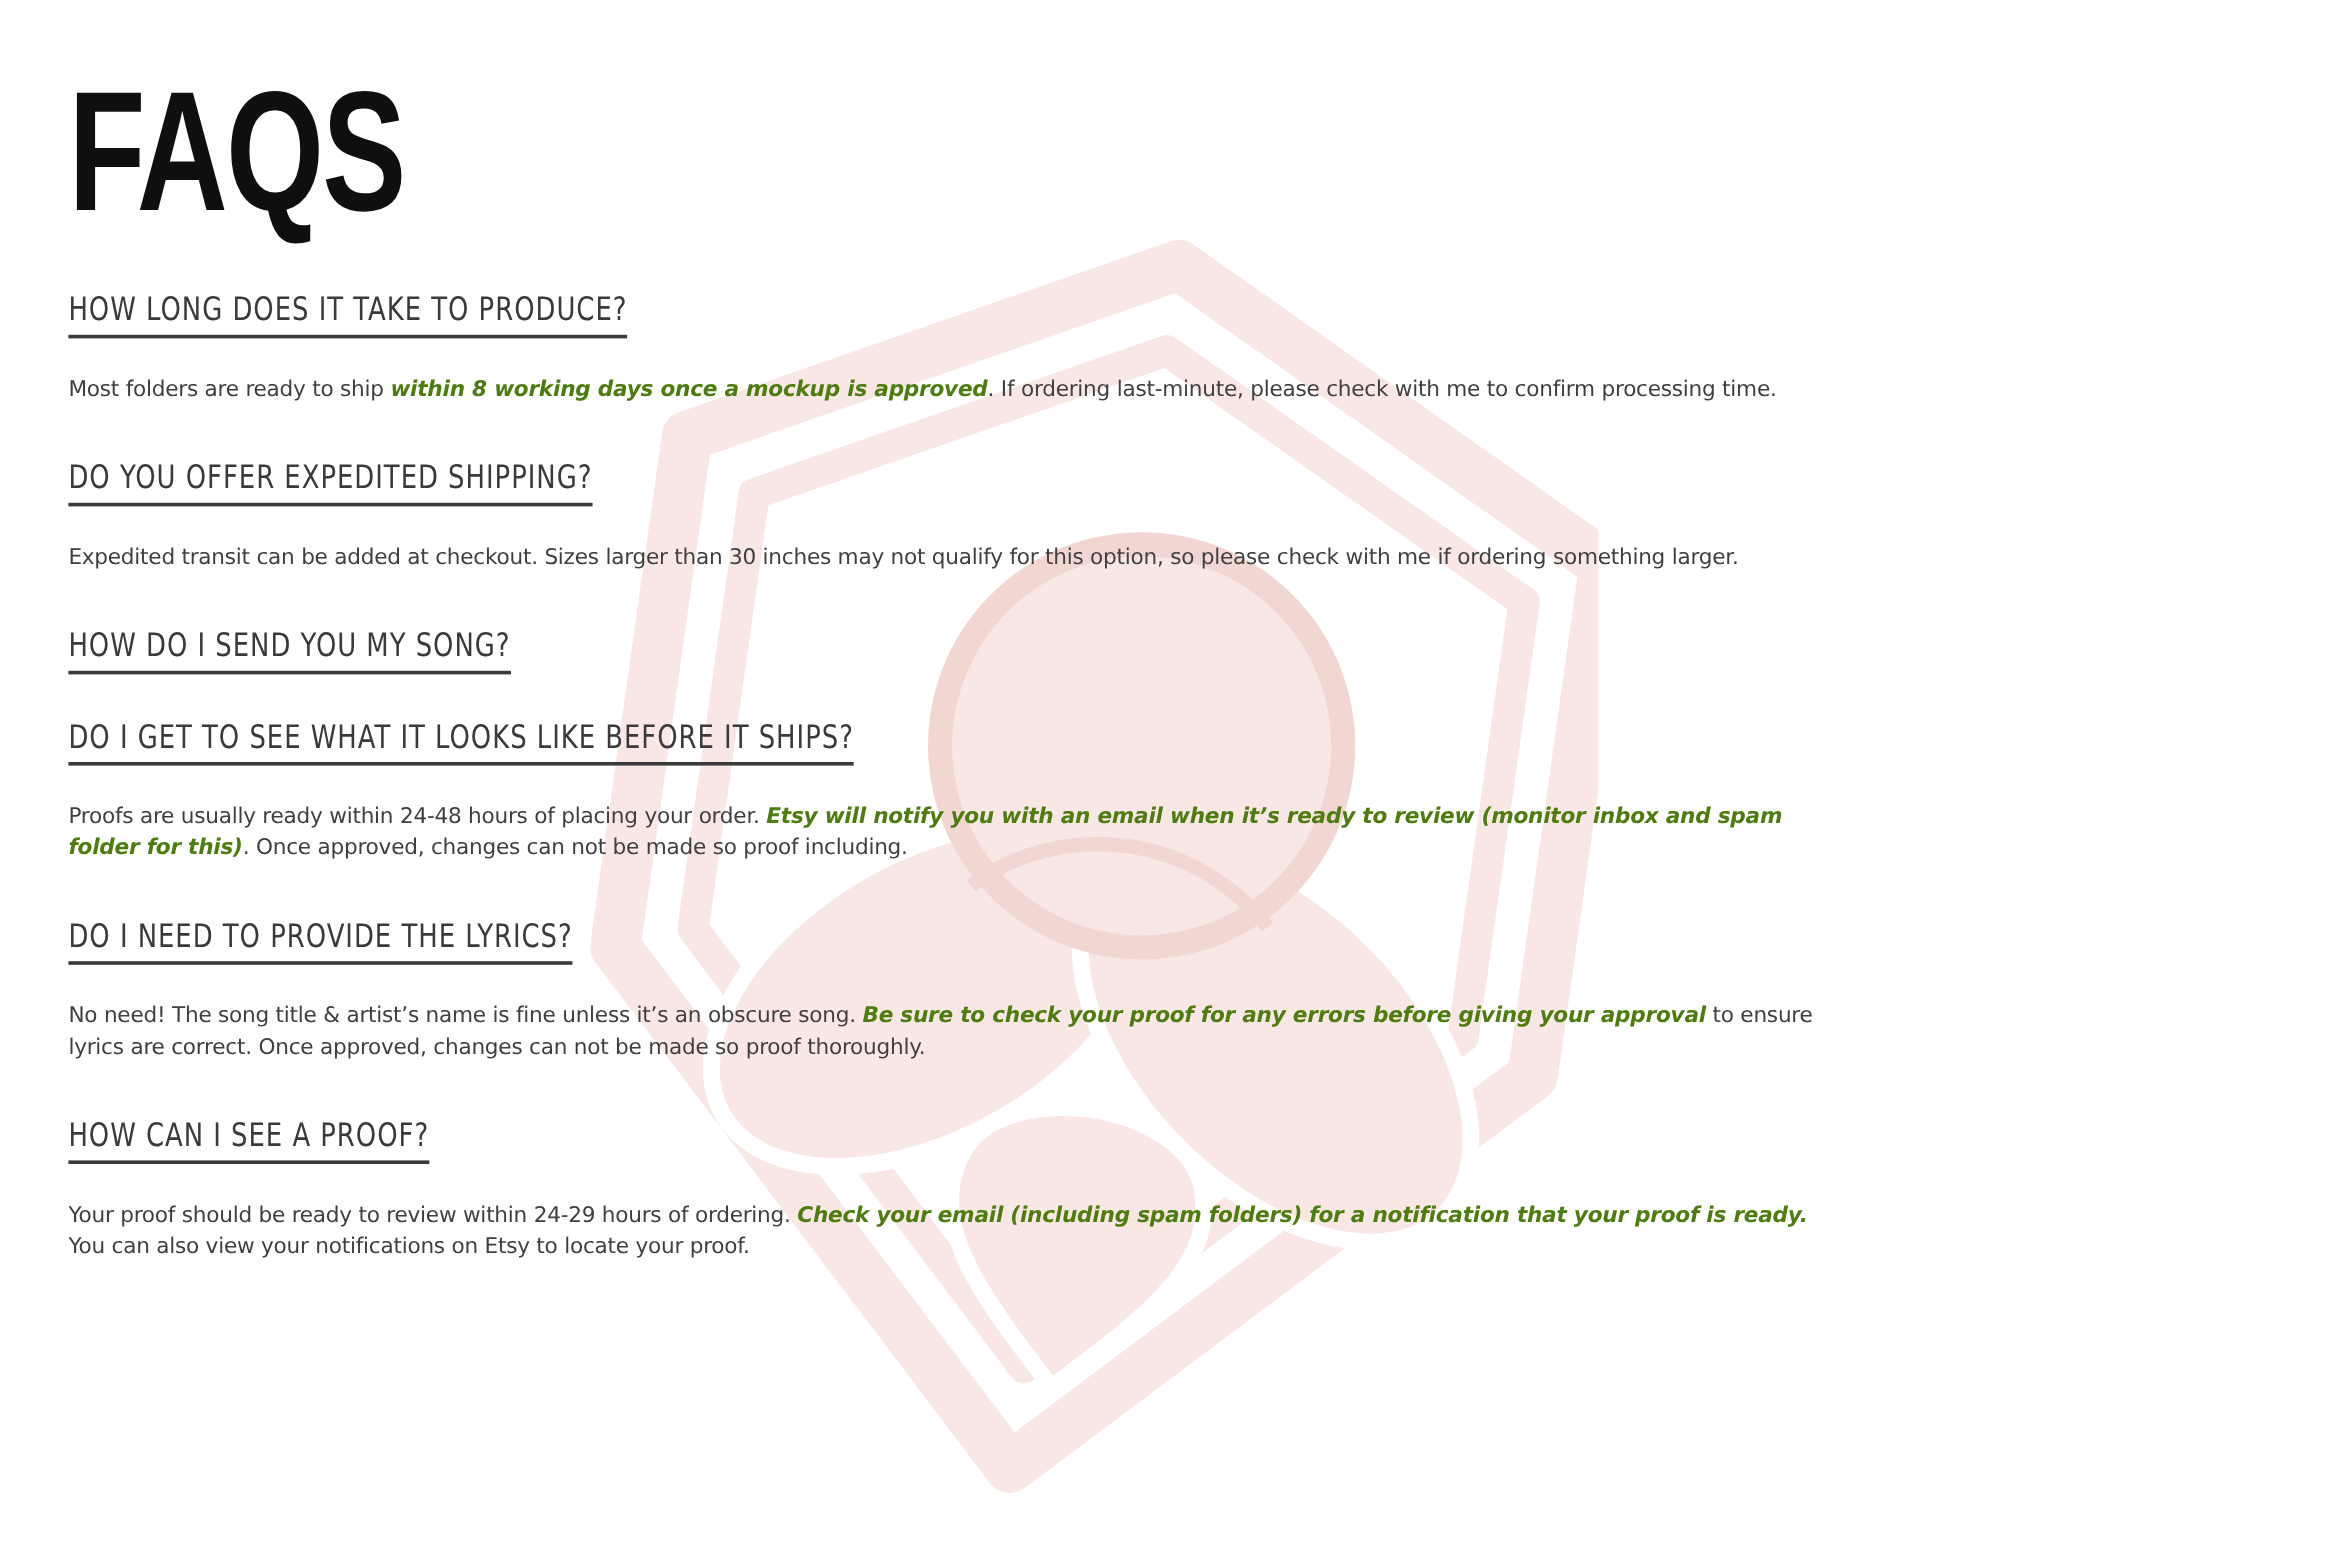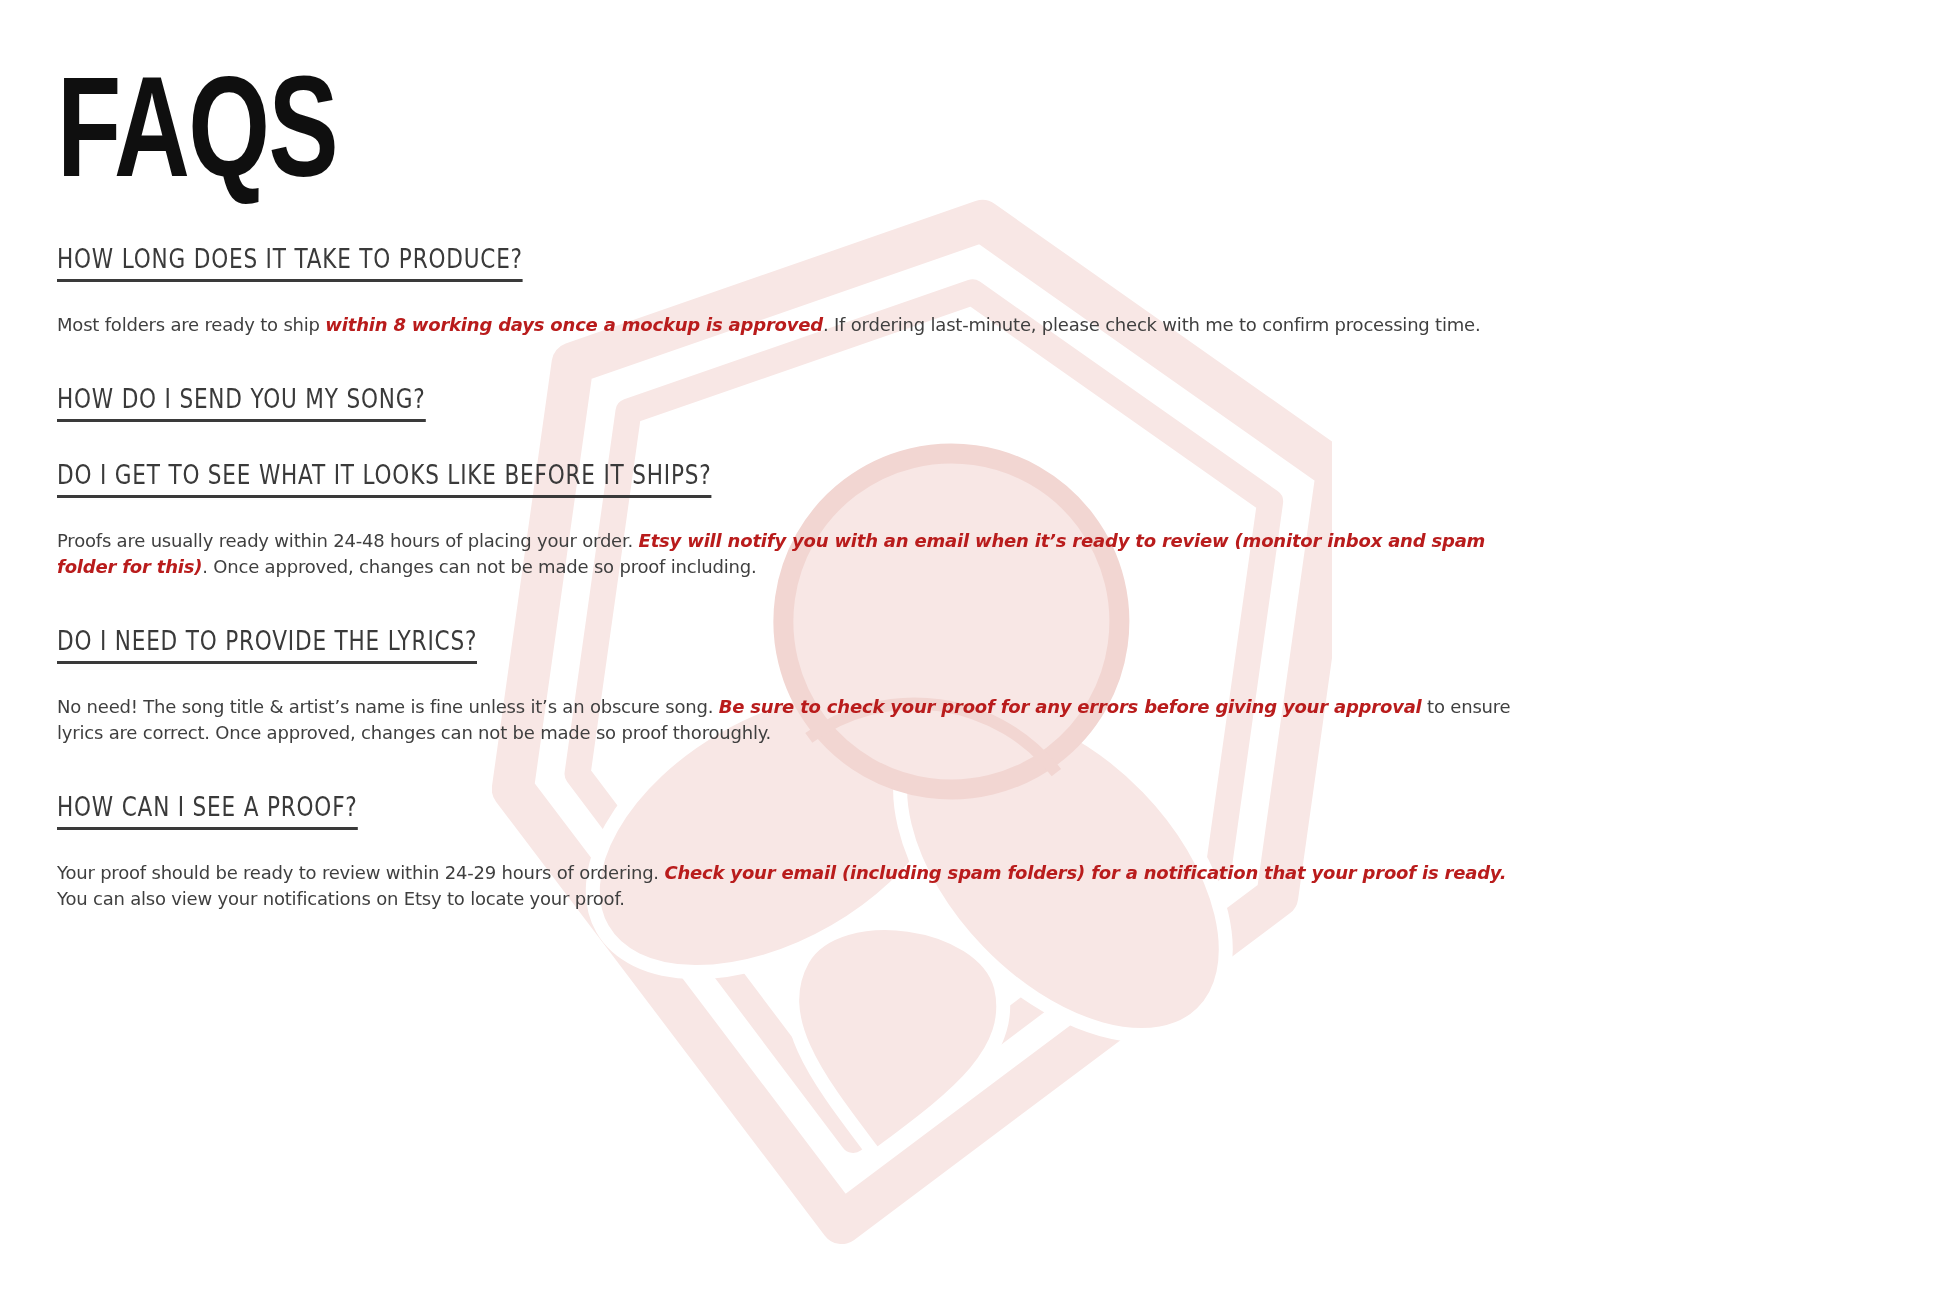--- a/index.html
+++ b/index.html
@@ -53,21 +53,21 @@
     margin:38px 0 0 0;
     font-size:18px;
     line-height:26px;
     color:#3f3f3f;
     letter-spacing:-0.2px;
     max-width:1465px;
   }
   .faq-answer .em-run{
     font-weight:700;
     font-style:italic;
-    color:#b91c1c;
+    color:#4d7c0f;
   }
 </style>
 </head>
 <body>
 
 <div class="page">
 
   <svg class="watermark" viewBox="0 0 840 1060" aria-hidden="true">
     <g transform="rotate(8 420 530)">
       <path d="M420 24 L806 222 L806 652 L420 1036 L34 652 L34 222 Z" fill="none" stroke="#f8e7e5" stroke-width="42" stroke-linejoin="round"></path>
@@ -83,20 +83,24 @@
   </svg>
 
   <div class="content">
     <h1 class="title">FAQS</h1>
     <main class="faq-list">
         <section>
           <h2 class="faq-question"><span class="q-text">HOW LONG DOES IT TAKE TO PRODUCE?</span></h2>
           <p class="faq-answer"><span>Most folders are ready to ship </span><strong class="em-run">within 8 working days once a mockup is approved</strong><span>. If ordering last-minute, please check with me to confirm processing time.</span></p>
         </section>
         <section>
+          <h2 class="faq-question"><span class="q-text">DO YOU OFFER EXPEDITED SHIPPING?</span></h2>
+          <p class="faq-answer"><span>Expedited transit can be added at checkout. Sizes larger than 30 inches may not qualify for this option, so please check with me if ordering something larger.</span></p>
+        </section>
+        <section>
           <h2 class="faq-question"><span class="q-text">HOW DO I SEND YOU MY SONG?</span></h2>
         </section>
         <section>
           <h2 class="faq-question"><span class="q-text">DO I GET TO SEE WHAT IT LOOKS LIKE BEFORE IT SHIPS?</span></h2>
           <p class="faq-answer"><span>Proofs are usually ready within 24-48 hours of placing your order. </span><strong class="em-run">Etsy will notify you with an email when it’s ready to review (monitor inbox and spam folder for this)</strong><span>. Once approved, changes can not be made so proof including.</span></p>
         </section>
         <section>
           <h2 class="faq-question"><span class="q-text">DO I NEED TO PROVIDE THE LYRICS?</span></h2>
           <p class="faq-answer"><span>No need! The song title &amp; artist’s name is fine unless it’s an obscure song. </span><strong class="em-run">Be sure to check your proof for any errors before giving your approval</strong><span> to ensure lyrics are correct. Once approved, changes can not be made so proof thoroughly.</span></p>
         </section>

